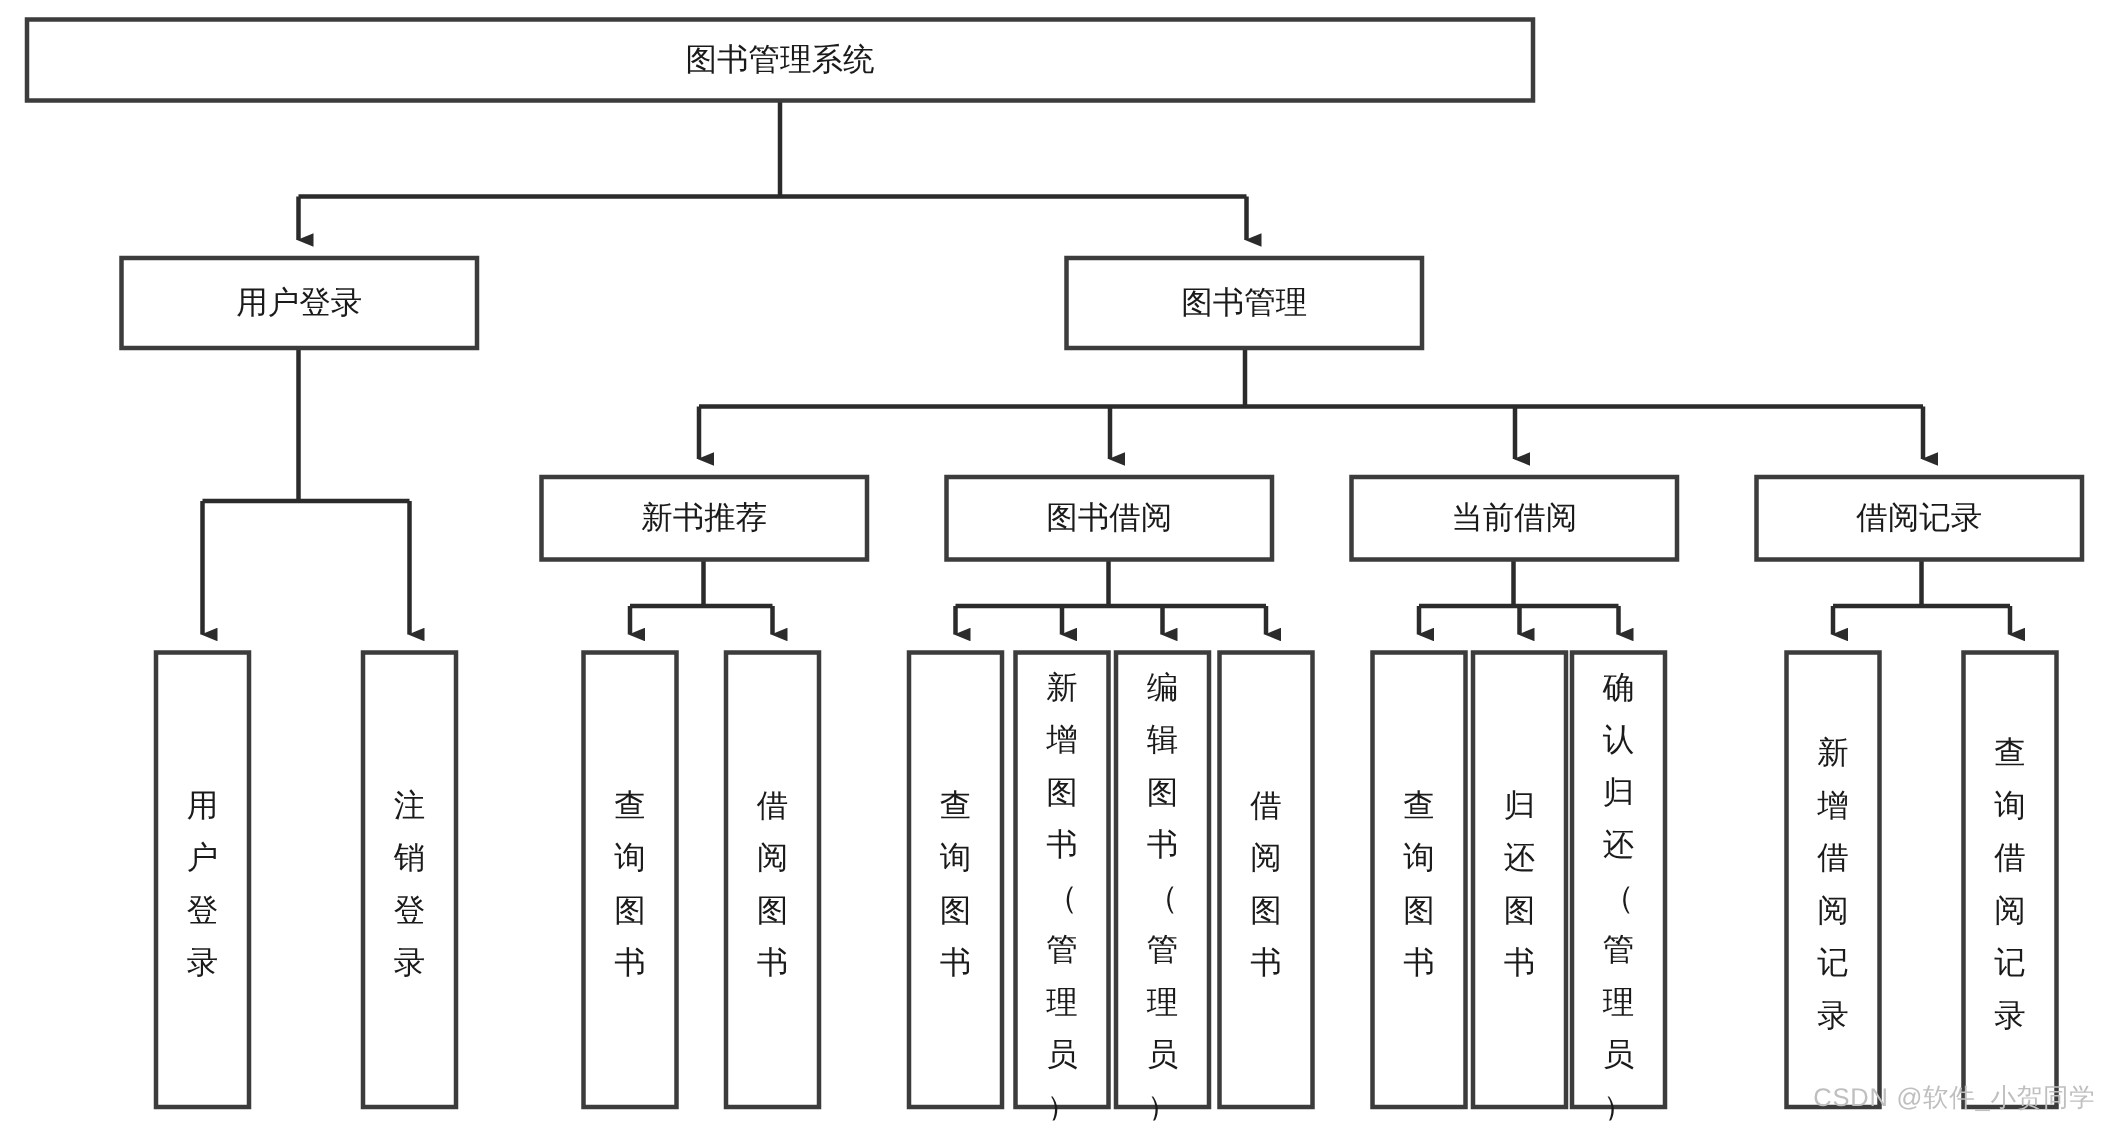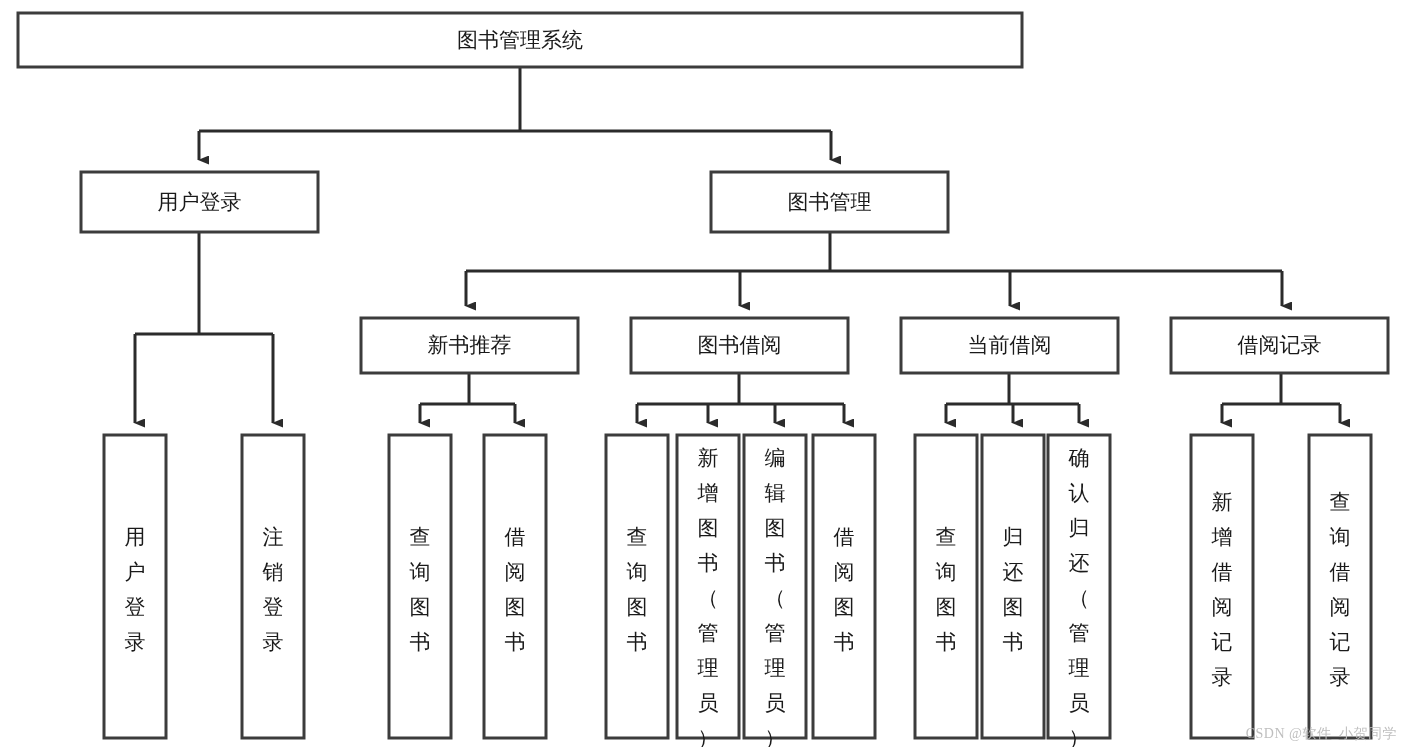--- a/index.html
+++ b/index.html
@@ -46,22 +46,22 @@
   }
   .conn {
     stroke: #2b2b2b;
     stroke-width: 3;
     fill: none;
   }
   .watermark {
     position: absolute;
     right: 8px;
     bottom: 4px;
-    font-family: Liberation Serif, serif;
-    font-size: 14px;
+    font-family: Liberation Sans, sans-serif;
+    font-size: 17px;
     color: #bfbfbf;
     letter-spacing: 0.5px;
     white-space: nowrap;
     pointer-events: none;
     margin-top: 40px;
   }
 </style>
 </head>
 <body>
 

